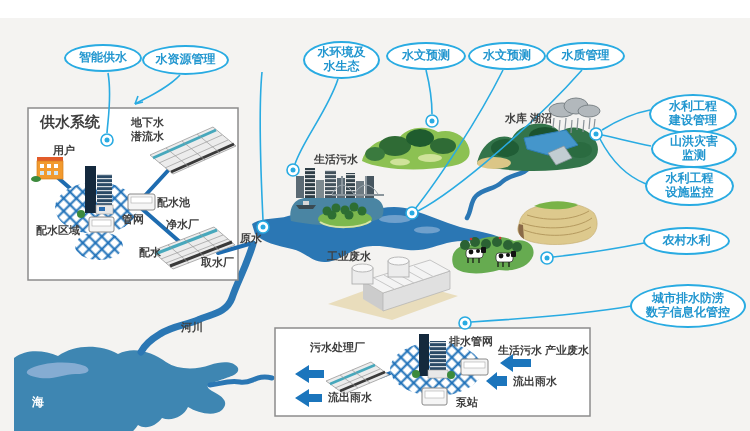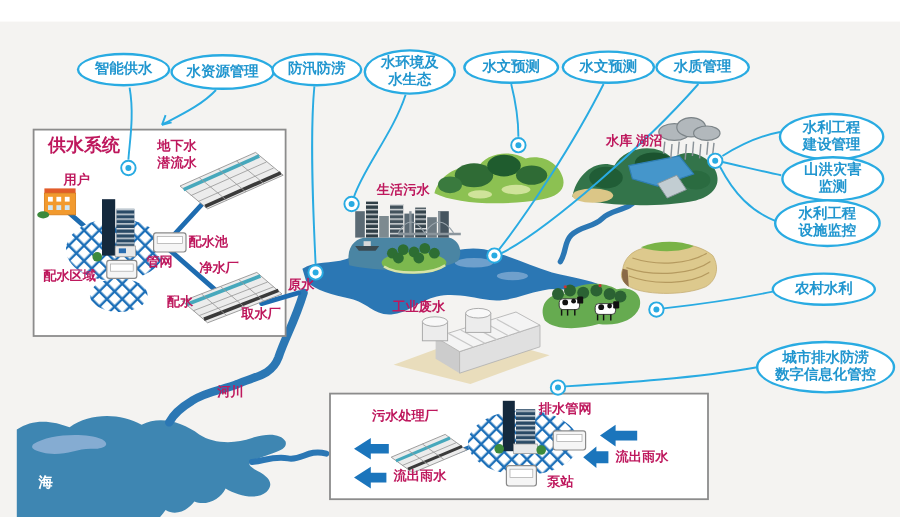--- a/index.html
+++ b/index.html
@@ -1,19 +1,19 @@
 <!DOCTYPE html>
 <html><head>
 <meta charset="utf-8">
 <style>
   html,body{margin:0;padding:0;}
   #stage{position:relative;width:750px;height:431px;background:#f4f3f1;overflow:hidden;
          font-family:"Liberation Sans",sans-serif;margin-top:18px;}
   #art{position:absolute;left:0;top:0;z-index:1;}
-  .lbl{position:absolute;z-index:3;font-weight:bold;font-size:11px;color:#be185d;
+  .lbl{position:absolute;z-index:3;font-weight:bold;font-size:11px;color:#404040;
        white-space:pre-line;line-height:1.3;}
   .lbl.title{font-size:15px;}
   .lbl.white{color:#ffffff;font-size:12px;}
   .oval{position:absolute;z-index:3;box-sizing:border-box;border:2px solid #29abe2;
         border-radius:50%;background:#fff;color:#2196cf;font-weight:bold;font-size:12px;
         display:flex;align-items:center;justify-content:center;text-align:center;
         white-space:pre-line;line-height:1.15;}
 </style>
 </head>
 <body>
@@ -355,21 +355,20 @@
         </g>
     <g>
           <circle cx="465" cy="305" r="6" fill="#fff" stroke="#29abe2" stroke-width="1.6"></circle>
           <circle cx="465" cy="305" r="2.5" fill="#29abe2"></circle>
         </g>
   </g>
 </svg>
 
 <div class="oval" style="left:64px;top:26px;width:78px;height:28px;">智能供水</div>
 <div class="oval" style="left:142px;top:27px;width:87px;height:30px;">水资源管理</div>
-<div class="oval" style="left:226px;top:26px;width:76px;height:28px;">防汛防涝</div>
 <div class="oval" style="left:303px;top:23px;width:77px;height:38px;">水环境及
 水生态</div>
 <div class="oval" style="left:386px;top:24px;width:80px;height:28px;">水文预测</div>
 <div class="oval" style="left:468px;top:24px;width:78px;height:28px;">水文预测</div>
 <div class="oval" style="left:546px;top:24px;width:79px;height:28px;">水质管理</div>
 <div class="oval" style="left:649px;top:76px;width:88px;height:40px;">水利工程
 建设管理</div>
 <div class="oval" style="left:651px;top:112px;width:86px;height:38px;">山洪灾害
 监测</div>
 <div class="oval" style="left:645px;top:148px;width:89px;height:40px;">水利工程
@@ -391,17 +390,18 @@
 
 <div class="lbl" style="left:240px;top:213px;">原水</div>
 <div class="lbl" style="left:314px;top:134px;">生活污水</div>
 <div class="lbl" style="left:327px;top:231px;">工业废水</div>
 <div class="lbl" style="left:505px;top:93px;">水库 湖沼</div>
 <div class="lbl" style="left:181px;top:302px;">河川</div>
 <div class="lbl white" style="left:32px;top:377px;">海</div>
 
 <div class="lbl" style="left:310px;top:322px;">污水处理厂</div>
 <div class="lbl" style="left:449px;top:316px;">排水管网</div>
+<div class="lbl" style="left:498px;top:325px;">生活污水 产业废水</div>
 <div class="lbl" style="left:513px;top:356px;">流出雨水</div>
 <div class="lbl" style="left:328px;top:372px;">流出雨水</div>
 <div class="lbl" style="left:456px;top:377px;">泵站</div>
 
 </div>
 
 </body></html>

